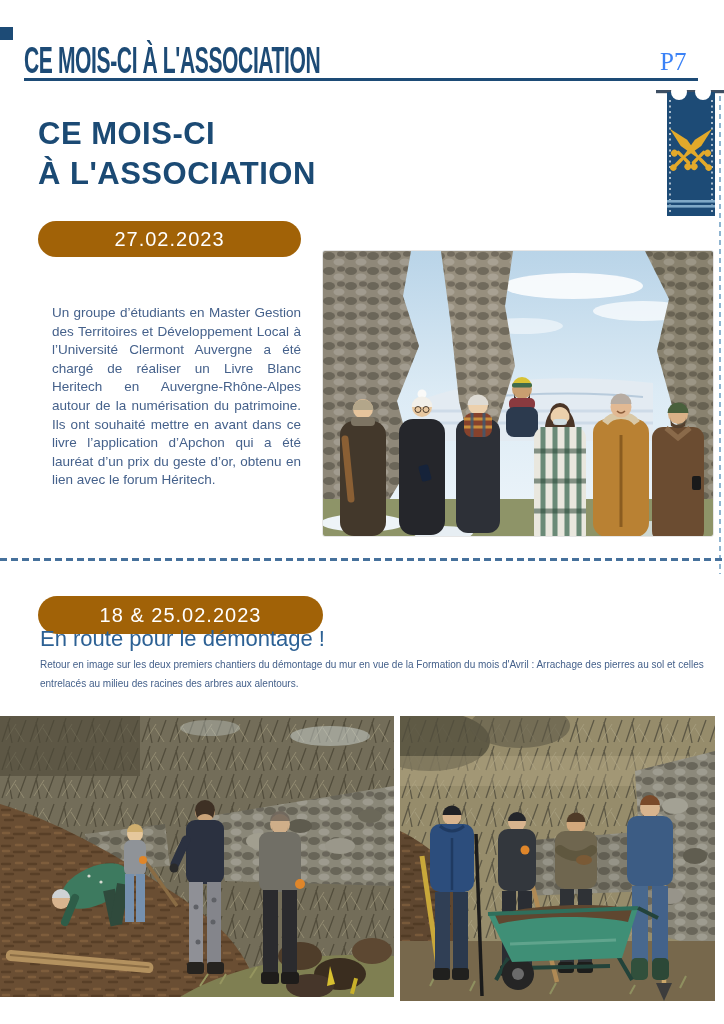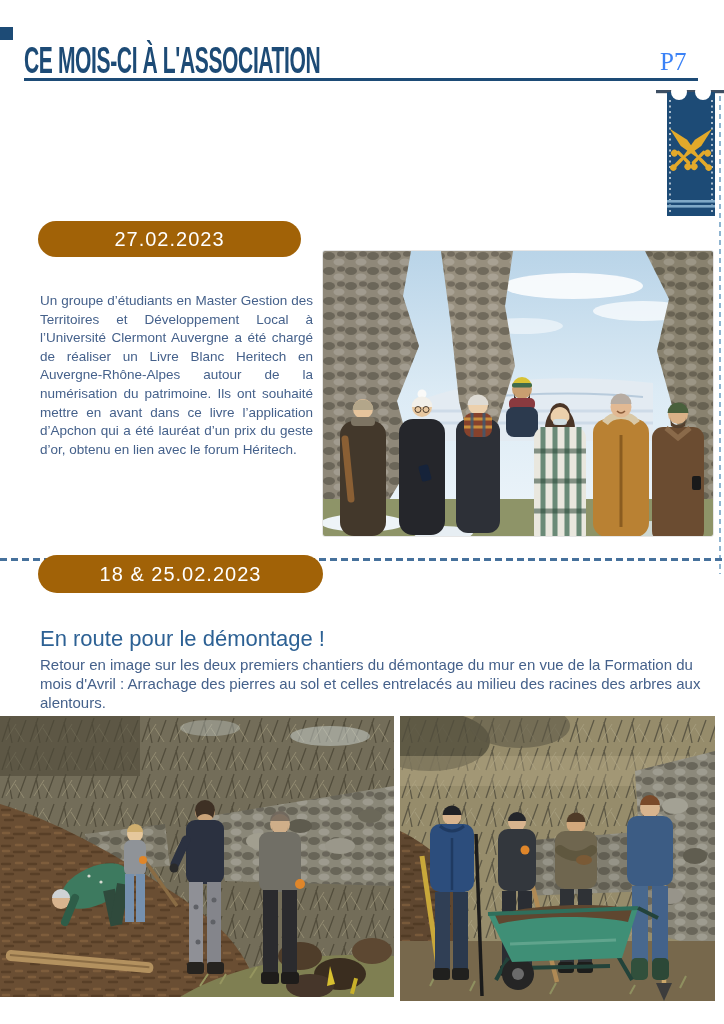--- a/index.html
+++ b/index.html
@@ -12,27 +12,27 @@
             font-size:25px;color:#3b82f6;}
   .rule{position:absolute;left:24px;top:78px;width:674px;height:3px;background:#1d4b76;}
   .banner{position:absolute;left:654px;top:88px;width:70px;height:140px;}
   .vdash{position:absolute;left:719px;top:96px;width:2px;height:478px;
          background:repeating-linear-gradient(180deg,#8fb4d0 0 5px,transparent 5px 9px);}
   .title{position:absolute;left:38px;top:114px;margin:0;font-size:31px;line-height:40px;
          font-weight:800;letter-spacing:.5px;color:#1b4a74;}
   .badge{position:absolute;background:#a16207;color:#ffffff;border-radius:19px;
          display:flex;align-items:center;justify-content:center;font-size:20px;letter-spacing:1px;}
   .badge1{left:38px;top:221px;width:263px;height:36px;}
-  .badge2{left:38px;top:555px;width:285px;height:38px;text-align:center;}
+  .badge2{left:38px;top:596px;width:285px;height:38px;text-align:center;}
   .h-s1{position:absolute;left:40px;top:263px;margin:0;font-size:19px;font-weight:700;color:#2d6194;}
   .h-s2{position:absolute;left:40px;top:626px;margin:0;font-size:22px;font-weight:400;color:#2d6194;}
   .body1{position:absolute;left:40px;top:292px;width:273px;font-size:13.5px;line-height:18.6px;
          text-align:justify;color:#45618b;}
-  .body1 p{margin:0;}
-  .body2{position:absolute;left:40px;top:655px;width:678px;margin:0;font-size:15px;
+  .body1 p{margin:12px;}
+  .body2{position:absolute;left:40px;top:655px;width:678px;margin:0;font-size:10px;
          line-height:19px;color:#45618b;}
   .hdash{position:absolute;left:0;top:558px;width:724px;height:3px;
          background:repeating-linear-gradient(90deg,#46719c 0 7px,transparent 7px 11px);}
   .photo{position:absolute;margin:0;padding:0;overflow:hidden;}
   .photo svg{display:block;width:100%;height:100%;}
   .photo1{left:322px;top:250px;width:390px;height:285px;border:1px solid #e6e6e6;border-radius:3px;}
   .photo2{left:0;top:716px;width:394px;height:281px;}
   .photo3{left:400px;top:716px;width:315px;height:285px;}
 </style>
 </head>
@@ -69,20 +69,21 @@
         <circle cx="-9.5" cy="14" r="3.4"></circle>
           <circle cx="9.5" cy="14" r="3.4"></circle>
         <rect x="-1.8" y="12" width="3.6" height="11" rx="1.5"></rect>
         <circle cx="0" cy="25" r="3.2"></circle>
       </g>
     </g>
   </svg>
 
   <div class="vdash"></div>
 
+  <h1 class="title"><span>CE MOIS-CI</span><br><span>À L'ASSOCIATION</span></h1>
 
   <div class="badge badge1">27.02.2023</div>
 
   <div class="body1">
     <p>Un groupe d’étudiants en Master Gestion des Territoires et Développement Local à l’Université Clermont Auvergne a été chargé de réaliser un Livre Blanc Heritech en Auvergne-Rhône-Alpes autour de la numérisation du patrimoine. Ils ont souhaité mettre en avant dans ce livre l’application d’Apchon qui a été lauréat d’un prix du geste d’or, obtenu en lien avec le forum Héritech.</p>
   </div>
 
   <figure class="photo photo1" aria-label="Groupe de sept personnes en tenue d’hiver devant les ruines d’un château, vallée enneigée en arrière-plan">
     <svg viewBox="0 0 390 285" aria-hidden="true">
       <defs>

